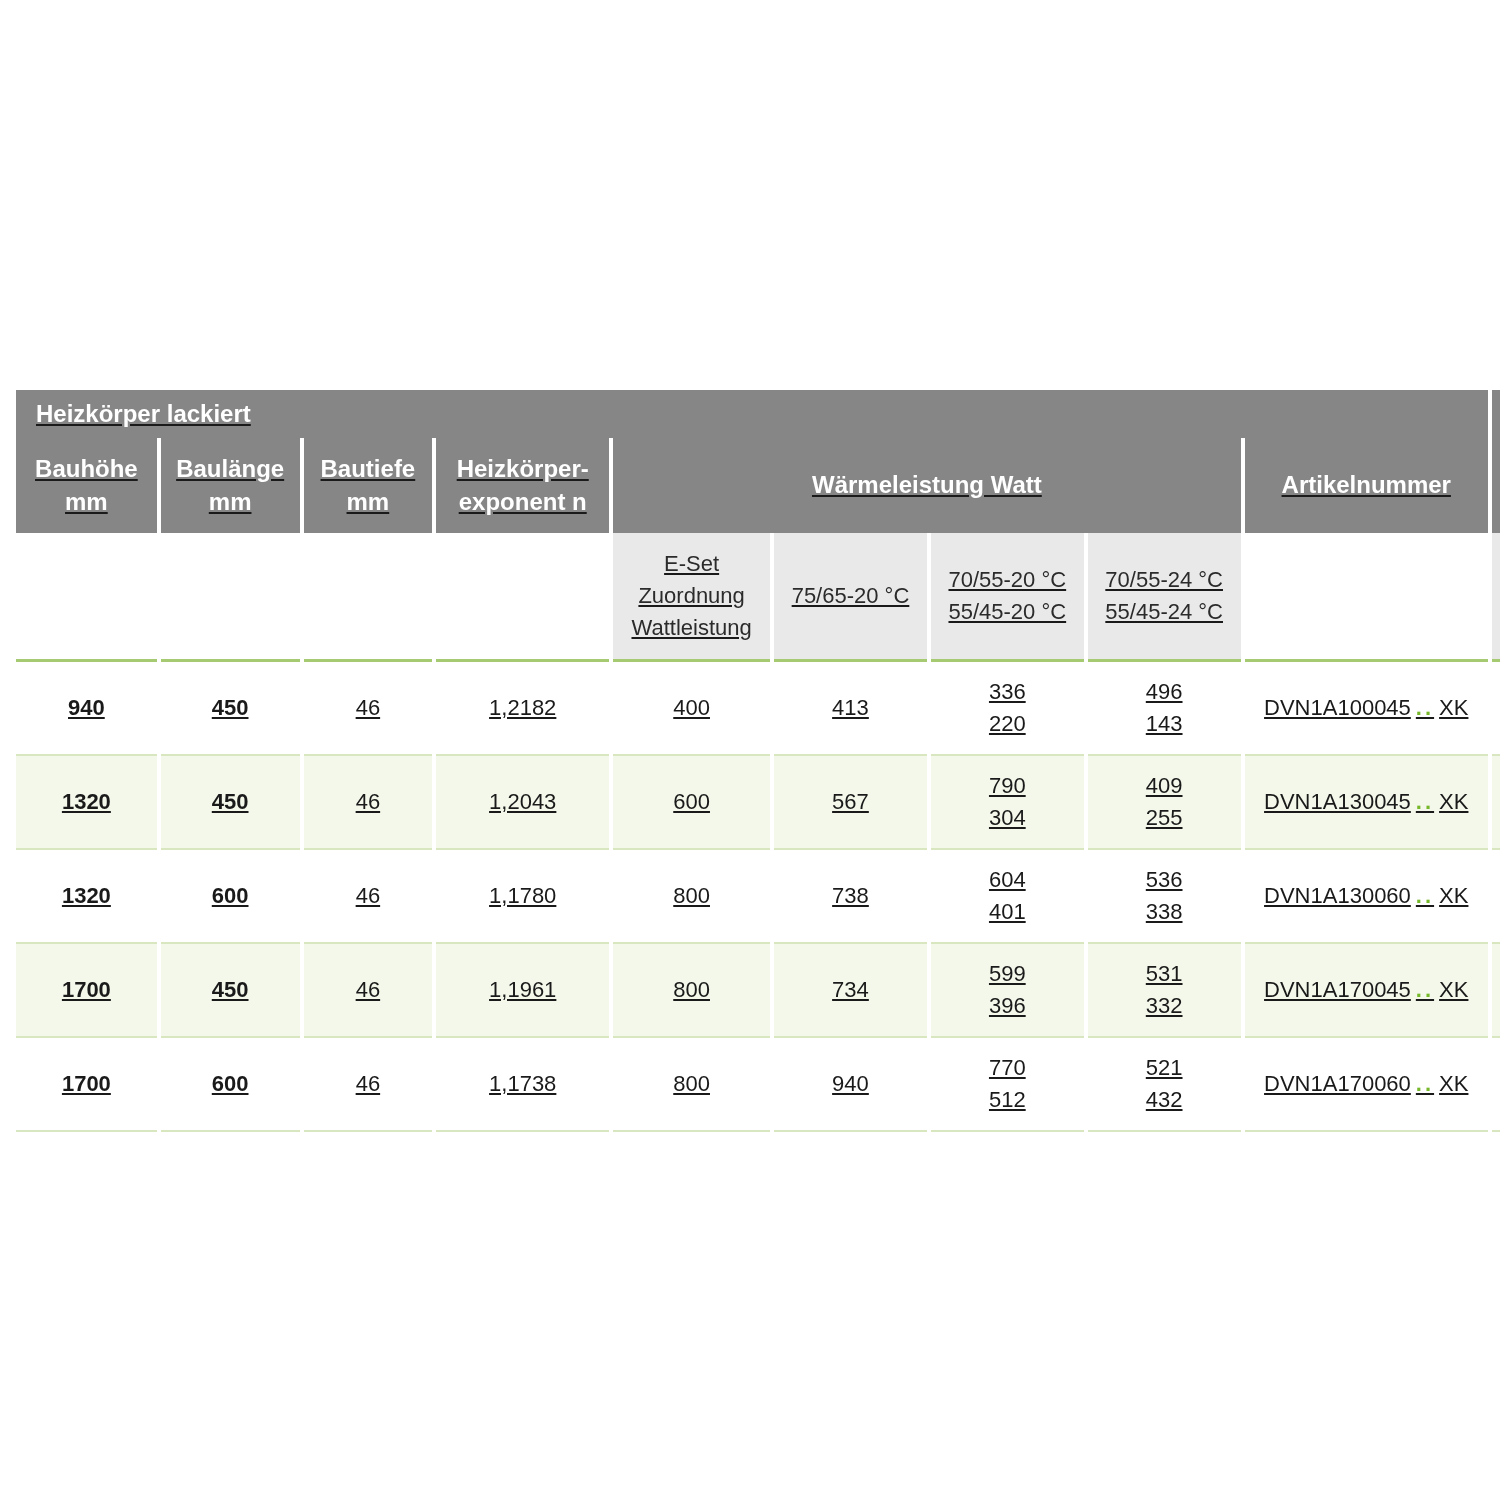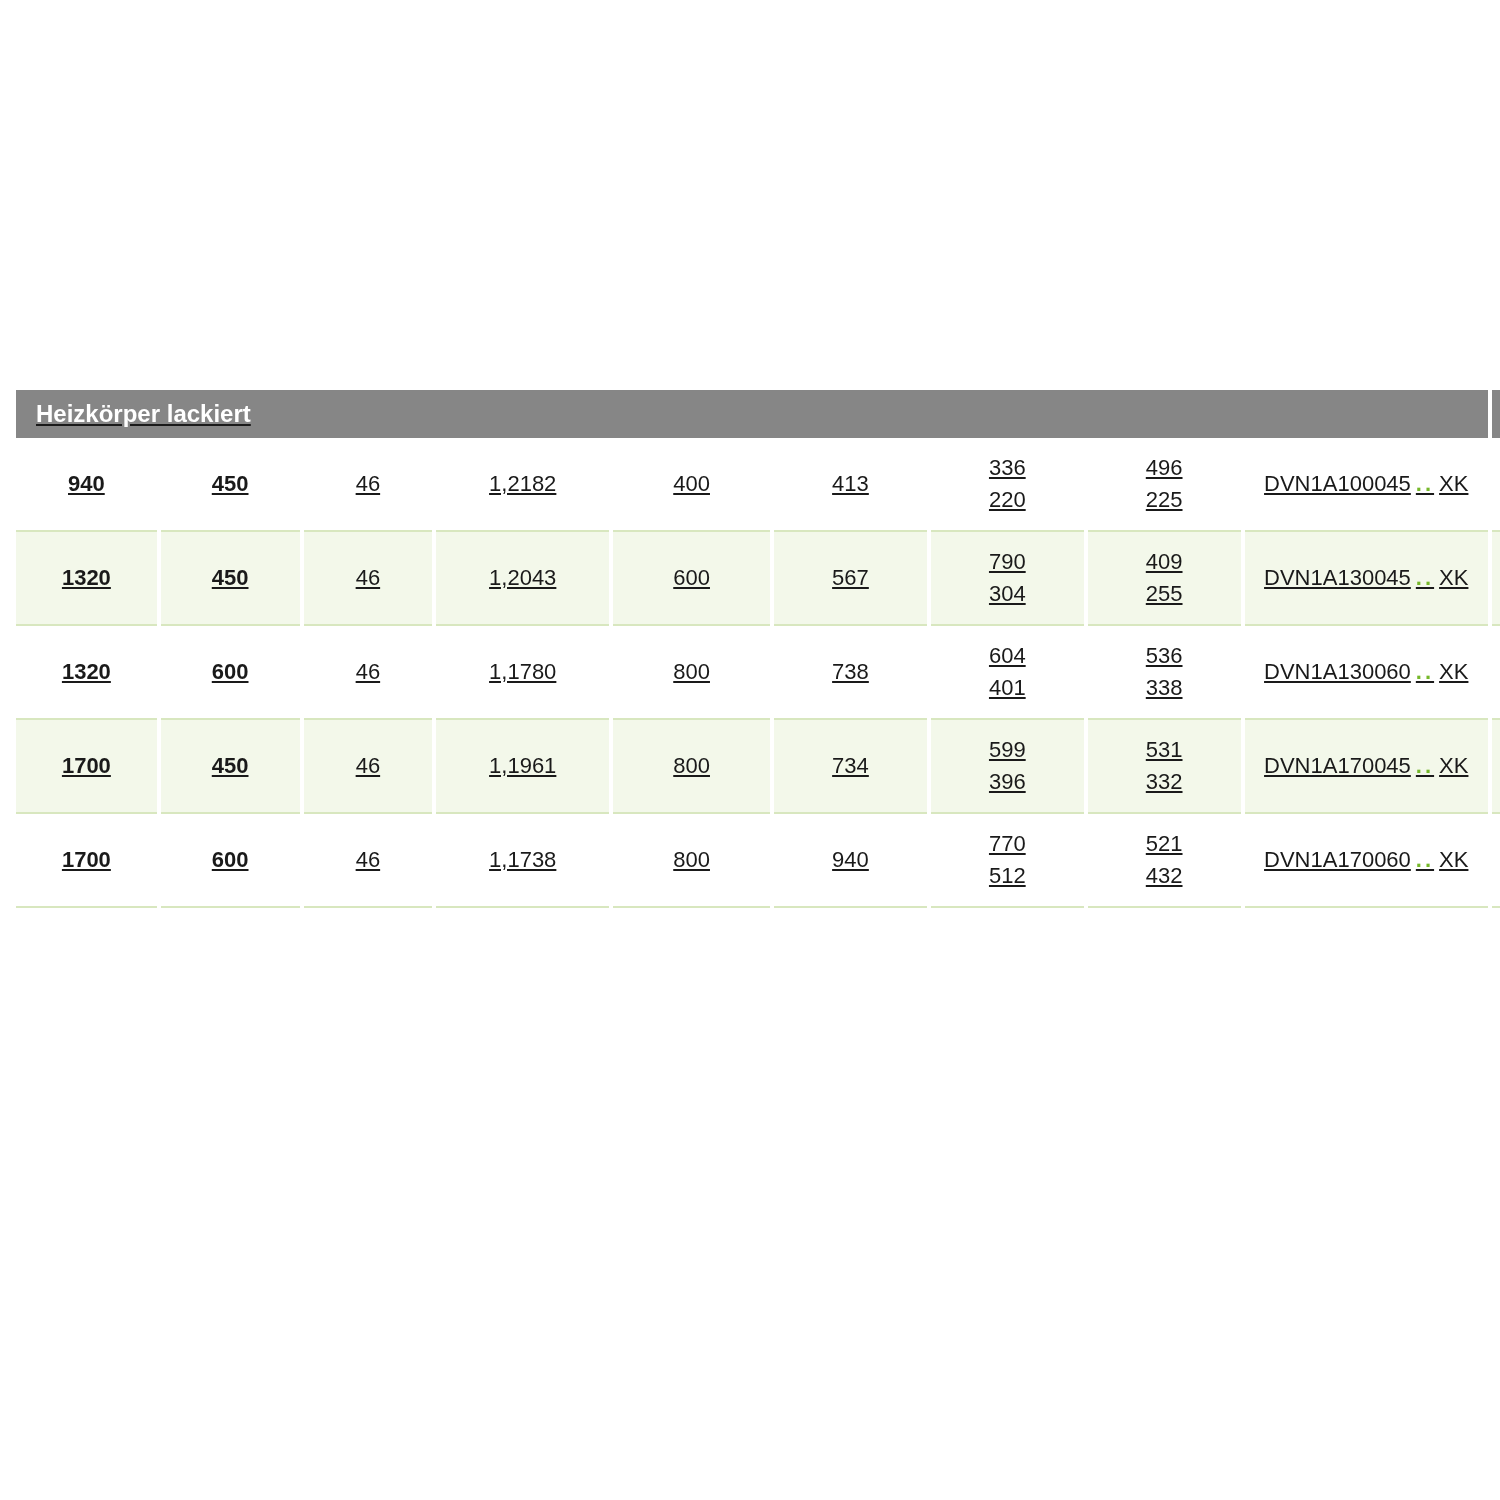--- a/index.html
+++ b/index.html
@@ -107,31 +107,60 @@
       <col style="width:242px">
       <col style="width:8px">
     </colgroup>
 
     <tbody>
         <tr class="title-row">
       <td colspan="9">Heizkörper lackiert</td>
       <td></td>
     </tr>
 
-
+    <tr class="header-row">
+      <th>Bauhöhe
+mm</th>
+      <th>Baulänge
+mm</th>
+      <th>Bautiefe
+mm</th>
+      <th>Heizkörper-
+exponent n</th>
+      <th colspan="4">Wärmeleistung Watt</th>
+      <th>Artikelnummer</th>
+      <th></th>
+    </tr>
+
+    <tr class="subheader-row">
+      <td></td>
+      <td></td>
+      <td></td>
+      <td></td>
+      <td class="shade">E-Set
+Zuordnung
+Wattleistung</td>
+      <td class="shade">75/65-20 °C</td>
+      <td class="shade">70/55-20 °C
+55/45-20 °C</td>
+      <td class="shade">70/55-24 °C
+55/45-24 °C</td>
+      <td></td>
+      <td class="shade"></td>
+    </tr>
 
     <tr class="body-row">
       <td class="bold">940</td>
       <td class="bold">450</td>
       <td>46</td>
       <td>1,2182</td>
       <td>400</td>
       <td>413</td>
       <td><div>336</div><div>220</div></td>
-      <td><div>496</div><div>225</div></td>
+      <td><div>496</div><div>143</div></td>
       <td class="art"><span>DVN1A100045</span><span class="dots">..</span><span>XK</span></td>
       <td></td>
     </tr>
 
     <tr class="body-row alt">
       <td class="bold">1320</td>
       <td class="bold">450</td>
       <td>46</td>
       <td>1,2043</td>
       <td>600</td>

